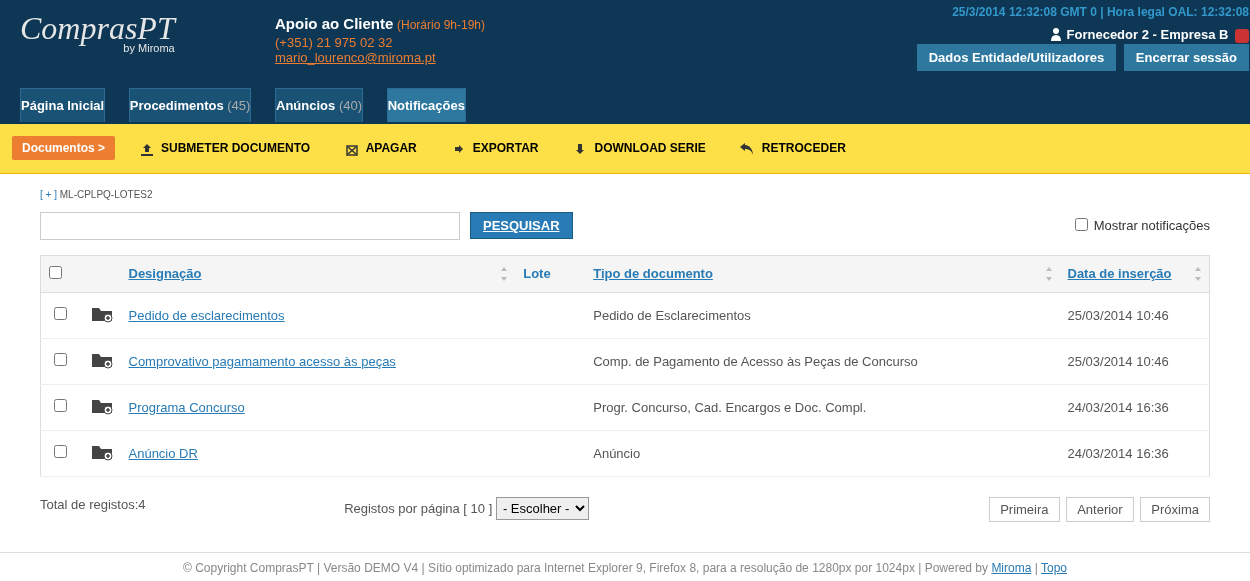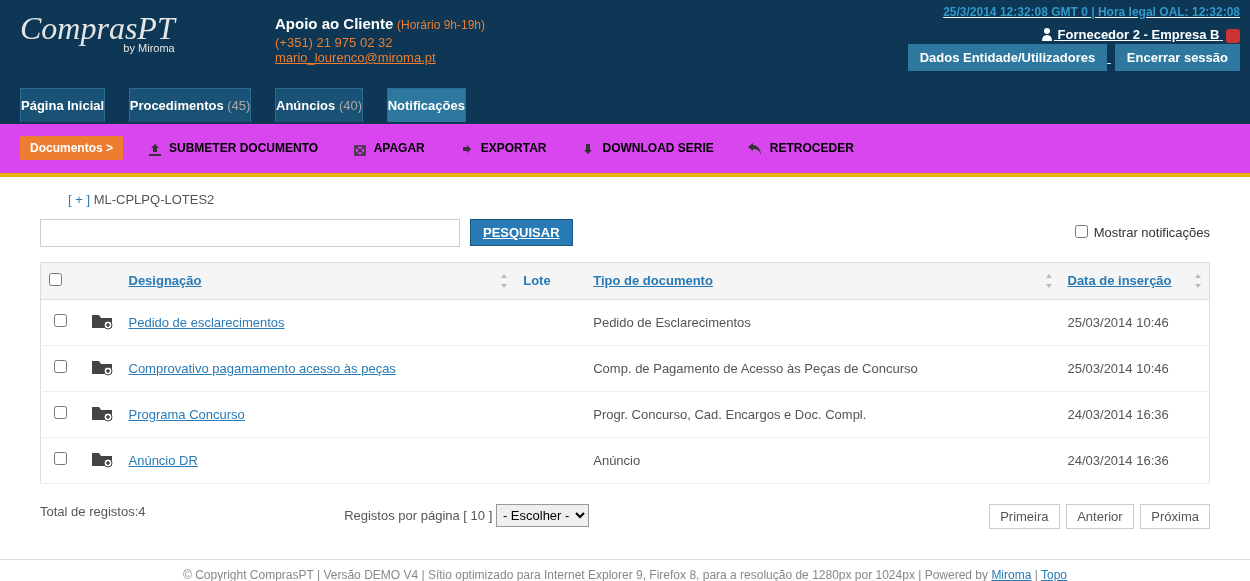--- a/index.html
+++ b/index.html
@@ -9,40 +9,40 @@
     .logo-area { position: absolute; left: 20px; top: 10px; }
     .logo-text { font-family: "Brush Script MT", cursive; font-style: italic; font-size: 32px; color: #e6e6e6; }
     .logo-sub { text-align: right; font-size: 11px; color: #e6e6e6; margin-top: -5px; }
     
     .support-area { position: absolute; left: 275px; top: 15px; color: #fff; }
     .support-title { font-size: 15px; font-weight: bold; }
     .support-hours { color: #ed7d31; font-size: 12px; font-weight: normal; }
     .support-phone { color: #ed7d31; font-size: 13px; margin-top: 3px; }
     .support-email { color: #ed7d31; font-size: 13px; text-decoration: underline; }
     
-    .top-right { position: absolute; right: 10px; top: 5px; text-align: right; text-decoration: underline; }
+    .top-right { position: absolute; right: 1px; top: 5px; text-align: right; }
     .datetime { color: #3399cc; font-size: 12px; font-weight: bold; }
     .user-info { color: #fff; margin-top: 8px; font-weight: bold; font-size: 13px; }
     .user-icon { display: inline-block; vertical-align: middle; }
     .red-icon { display: inline-block; width: 14px; height: 14px; background: #cc3333; border-radius: 3px; vertical-align: middle; margin-left: 3px; }
     .top-buttons { }
     .top-btn { background: #2e789f; color: #fff; border: none; padding: 6px 12px; font-size: 13px; font-weight: bold; cursor: pointer; margin-left: 4px; }
     
     .nav-bar { background: #0d3754; height: 36px; padding-left: 20px; }
     .nav-tab { display: inline-block; background: #1a5275; color: #fff; padding: 9px 0; font-size: 13px; font-weight: bold; margin-right: 20px; cursor: pointer; border: 1px solid #2a6a95; border-bottom: none; }
     .nav-tab.active { background: #2e789f; }
     .nav-count { color: #aaa; font-weight: normal; }
     
-    .toolbar { background: #d946ef; padding: 12px 20px; border-bottom: 4px solid #eab308; }
+    .toolbar { background: #fde047; padding: 12px 12px; border-bottom: 1px solid #eab308; }
     .tb-btn { display: inline-block; padding: 5px 10px; font-size: 12px; font-weight: bold; cursor: pointer; vertical-align: middle; margin-right: 10px; }
     .tb-btn.primary { background: #ed7d31; color: #fff; border-radius: 2px; }
     .tb-btn .icon { display: inline-block; width: 16px; height: 14px; vertical-align: middle; margin-right: 3px; }
     
     .content { padding: 15px 40px 20px 40px; }
-    .breadcrumb { font-size: 13px; color: #555; margin-bottom: 12px; margin-left: 28px; }
+    .breadcrumb { font-size: 10px; color: #555; margin-bottom: 12px; }
     .breadcrumb .plus { color: #287bb5; }
     
     .search-row { margin-bottom: 15px; display: flex; align-items: center; }
     .search-input { width: 420px; height: 28px; border: 1px solid #ccc; padding: 3px; margin-right: 10px; }
     .search-btn { background: #287bb5; color: #fff; border: 1px solid #1a5a85; padding: 5px 12px; font-weight: bold; text-decoration: underline; cursor: pointer; font-size: 13px; }
     .notif-check { margin-left: auto; display: flex; align-items: flex-start; gap: 6px; color: #333; }
     
     table.data { width: 100%; border-collapse: collapse; border: 1px solid #ddd; }
     table.data th { background: #f5f5f5; color: #287bb5; padding: 10px 8px; text-align: left; border-bottom: 1px solid #ddd; font-size: 13px; position: relative; }
     table.data th a { color: #287bb5; text-decoration: underline; cursor: pointer; }

